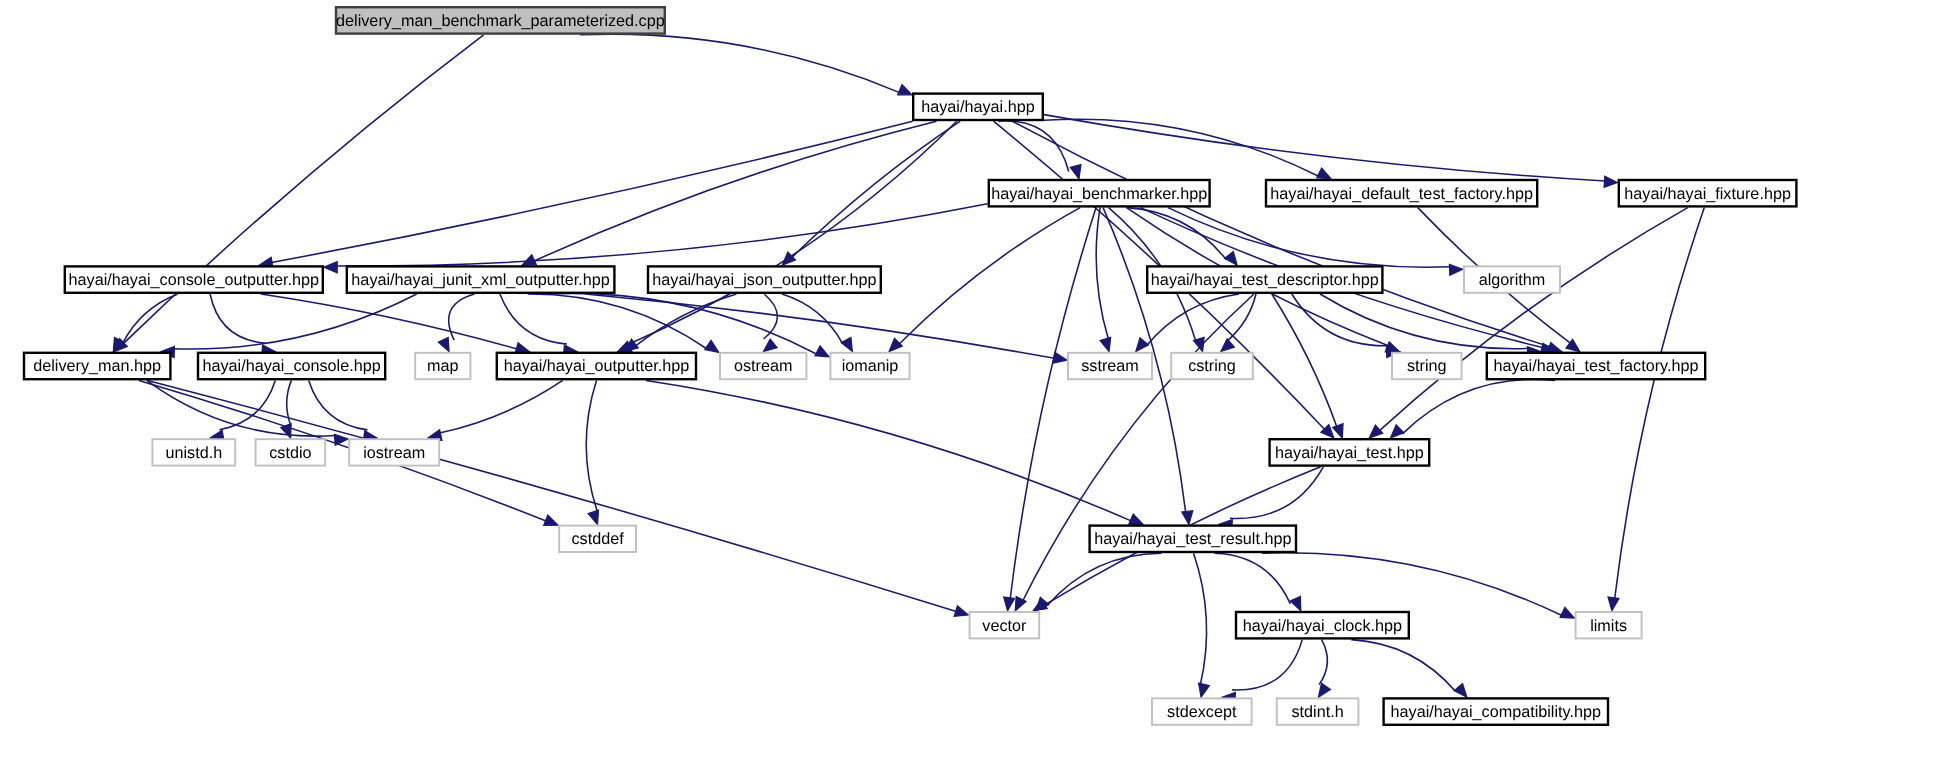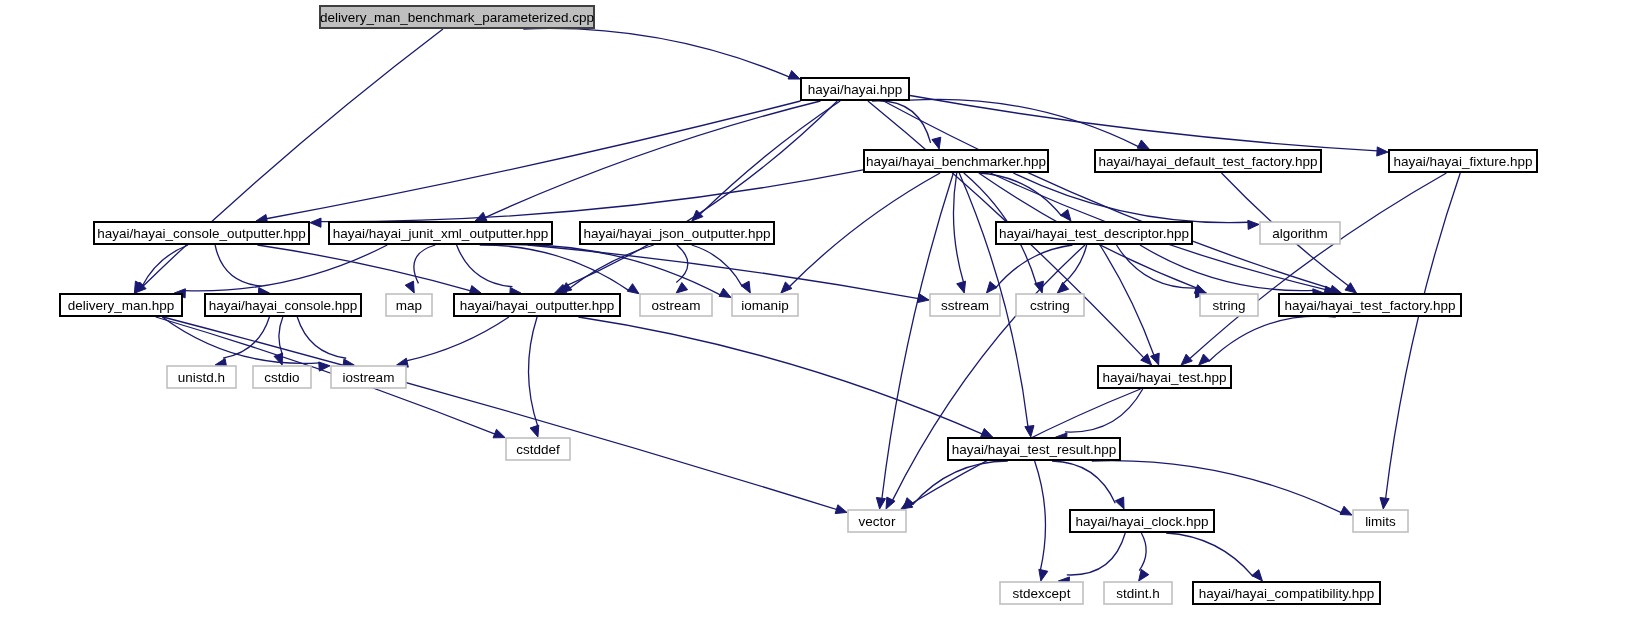--- a/index.html
+++ b/index.html
@@ -10,21 +10,20 @@
   body {
     width: 1628px;
     height: 635px;
     font-family: "Liberation Sans", sans-serif;
     overflow: hidden;
   }
   #graph-root {
     position: relative;
     width: 1493px;
     height: 635px;
-    margin-left: 40px;
   }
   svg#graph-svg {
     position: absolute;
     left: 0;
     top: 0;
     width: 1628px;
     height: 635px;
     display: block;
   }
   .node-rect-project {

